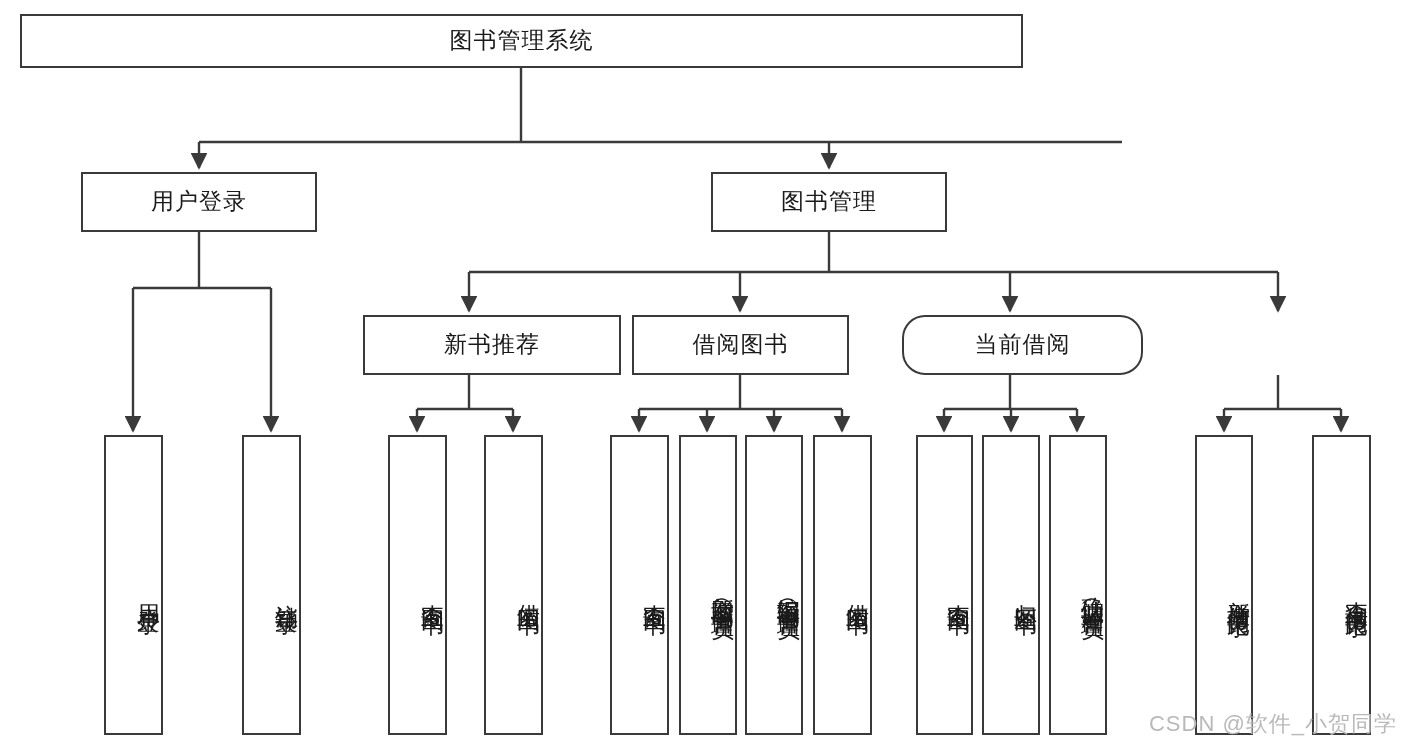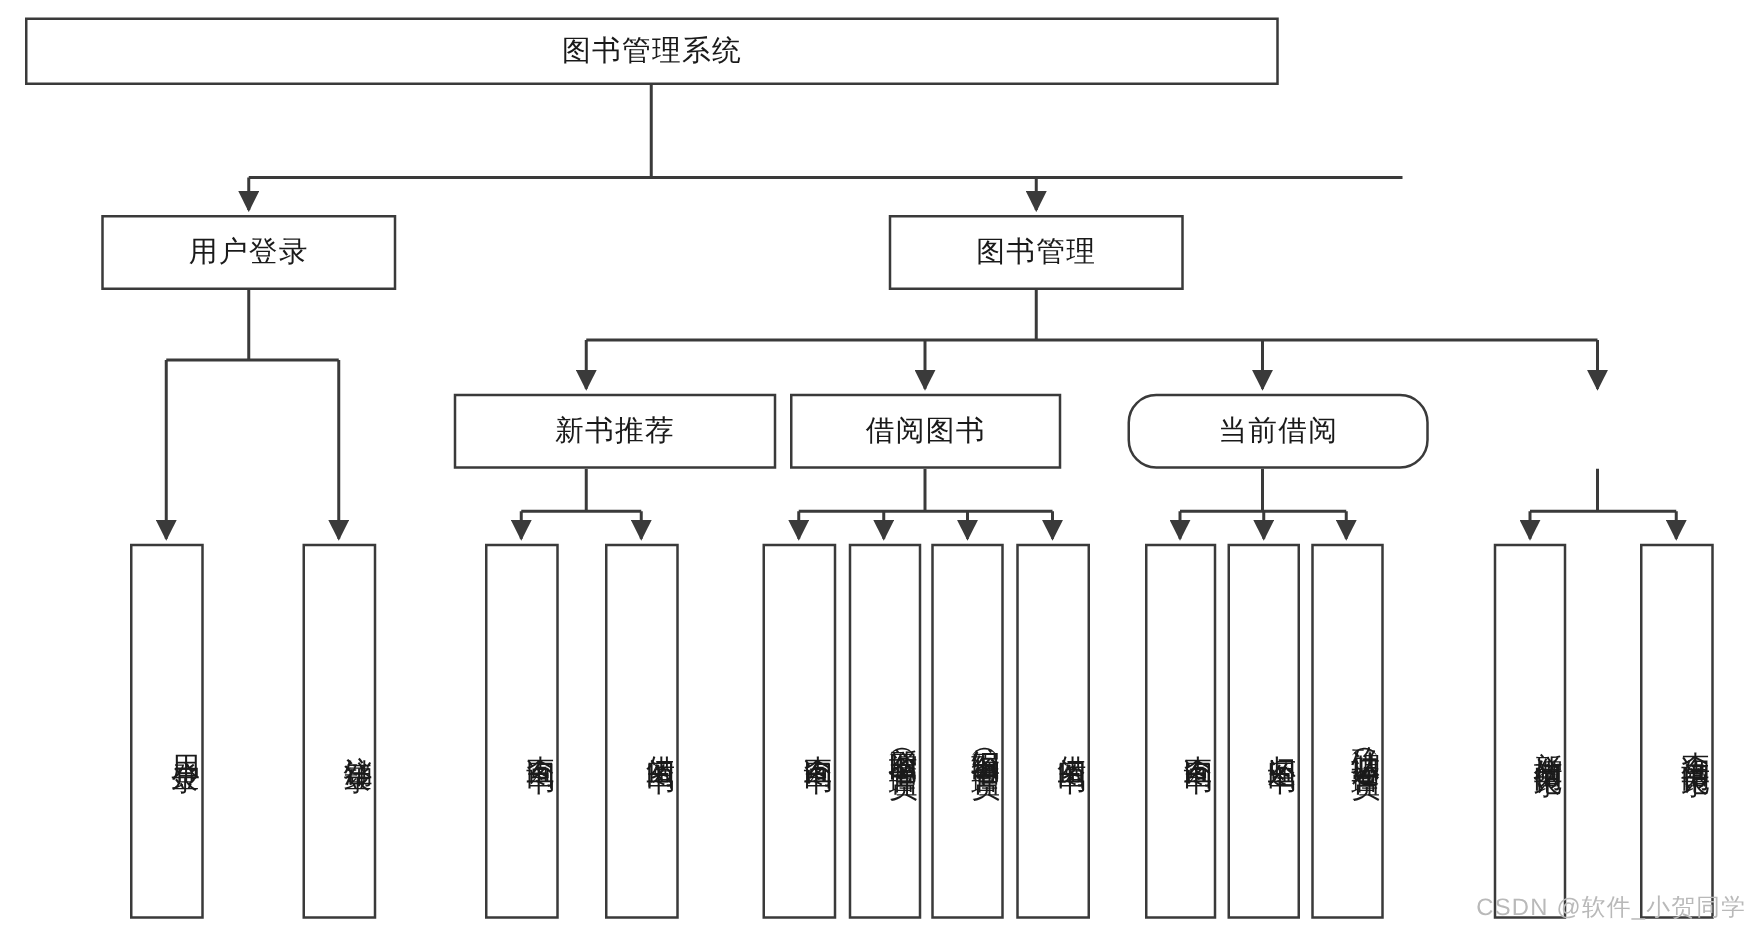--- a/index.html
+++ b/index.html
@@ -51,21 +51,21 @@
     line-height: 1.05;
   }
   .node .lbl {
     display: block;
     white-space: nowrap;
   }
   #watermark {
     position: absolute;
     right: 8px;
     bottom: 8px;
-    font-size: 19px;
+    font-size: 22px;
     color: #b9b9b9;
     letter-spacing: 1px;
     z-index: 5;
     white-space: nowrap;
   }
 </style>
 </head>
 <body>
 
 <div id="canvas">

